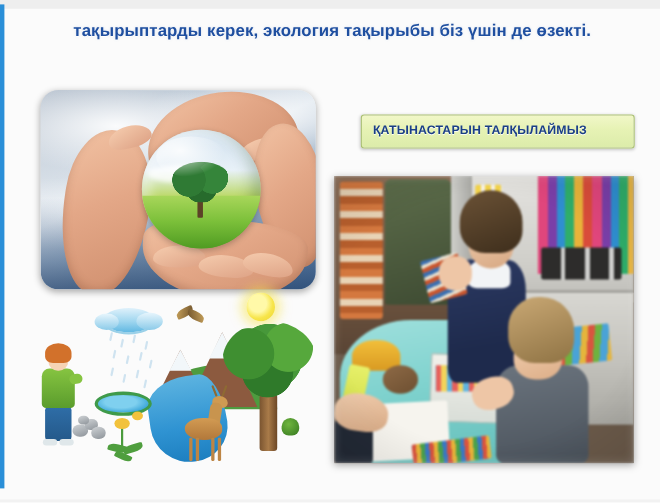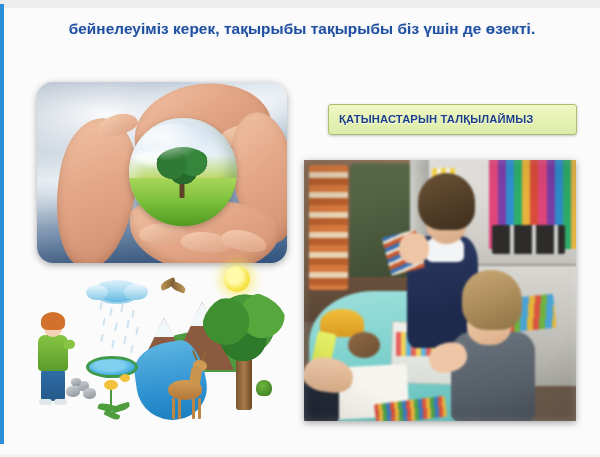--- a/index.html
+++ b/index.html
@@ -517,21 +517,21 @@
 </head>
 <body>
 
 <div class="slide">
 
   <div class="top-band"></div>
   <div class="left-accent"></div>
   <div class="bottom-hairline"></div>
 
   <div class="title">
-    <span class="l2">бейнелеуіміз керек, тақырыбы тақырыбы біз үшін де өзекті.</span>
+    <span class="l2">тақырыптарды керек, экология тақырыбы біз үшін де өзекті.</span>
   </div>
 
   <div class="photo-eco">
     <div class="sky-streak"></div>
     <div class="sky-dark"></div>
 
     <div class="hand hand-top">
       <div class="finger" style="left:8px;top:44px;width:44px;height:20px;transform:rotate(12deg);"></div>
       <div class="finger" style="left:44px;top:50px;width:48px;height:20px;transform:rotate(6deg);"></div>
       <div class="finger" style="left:84px;top:46px;width:46px;height:20px;transform:rotate(-2deg);"></div>

